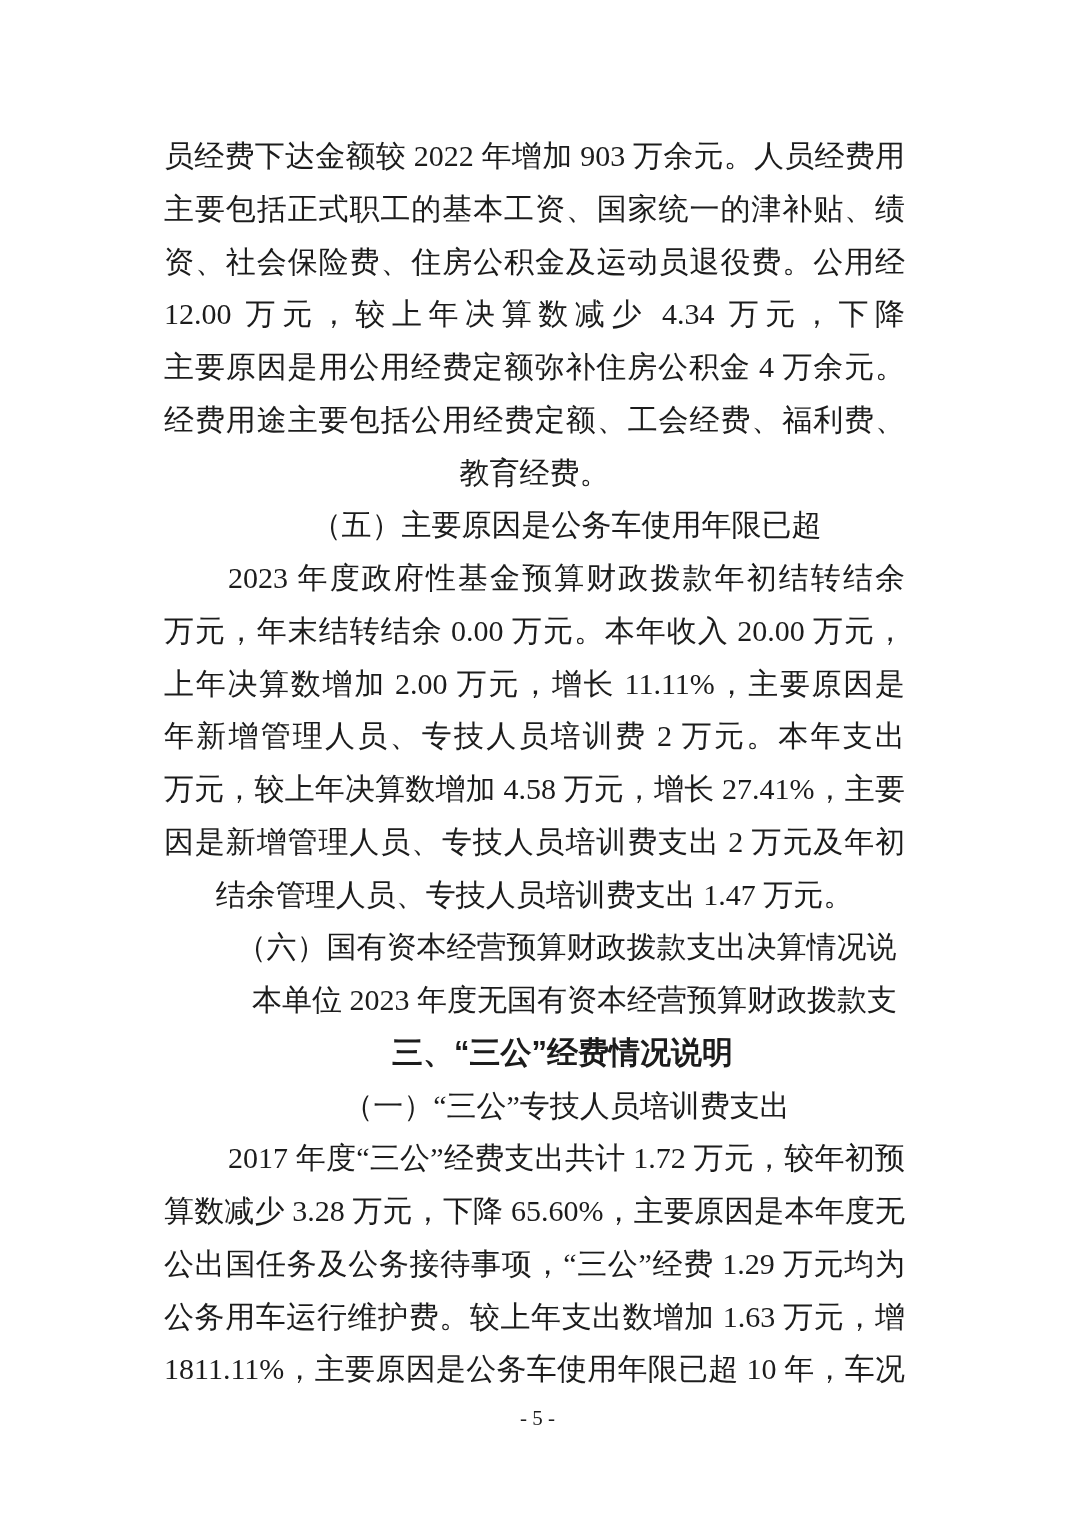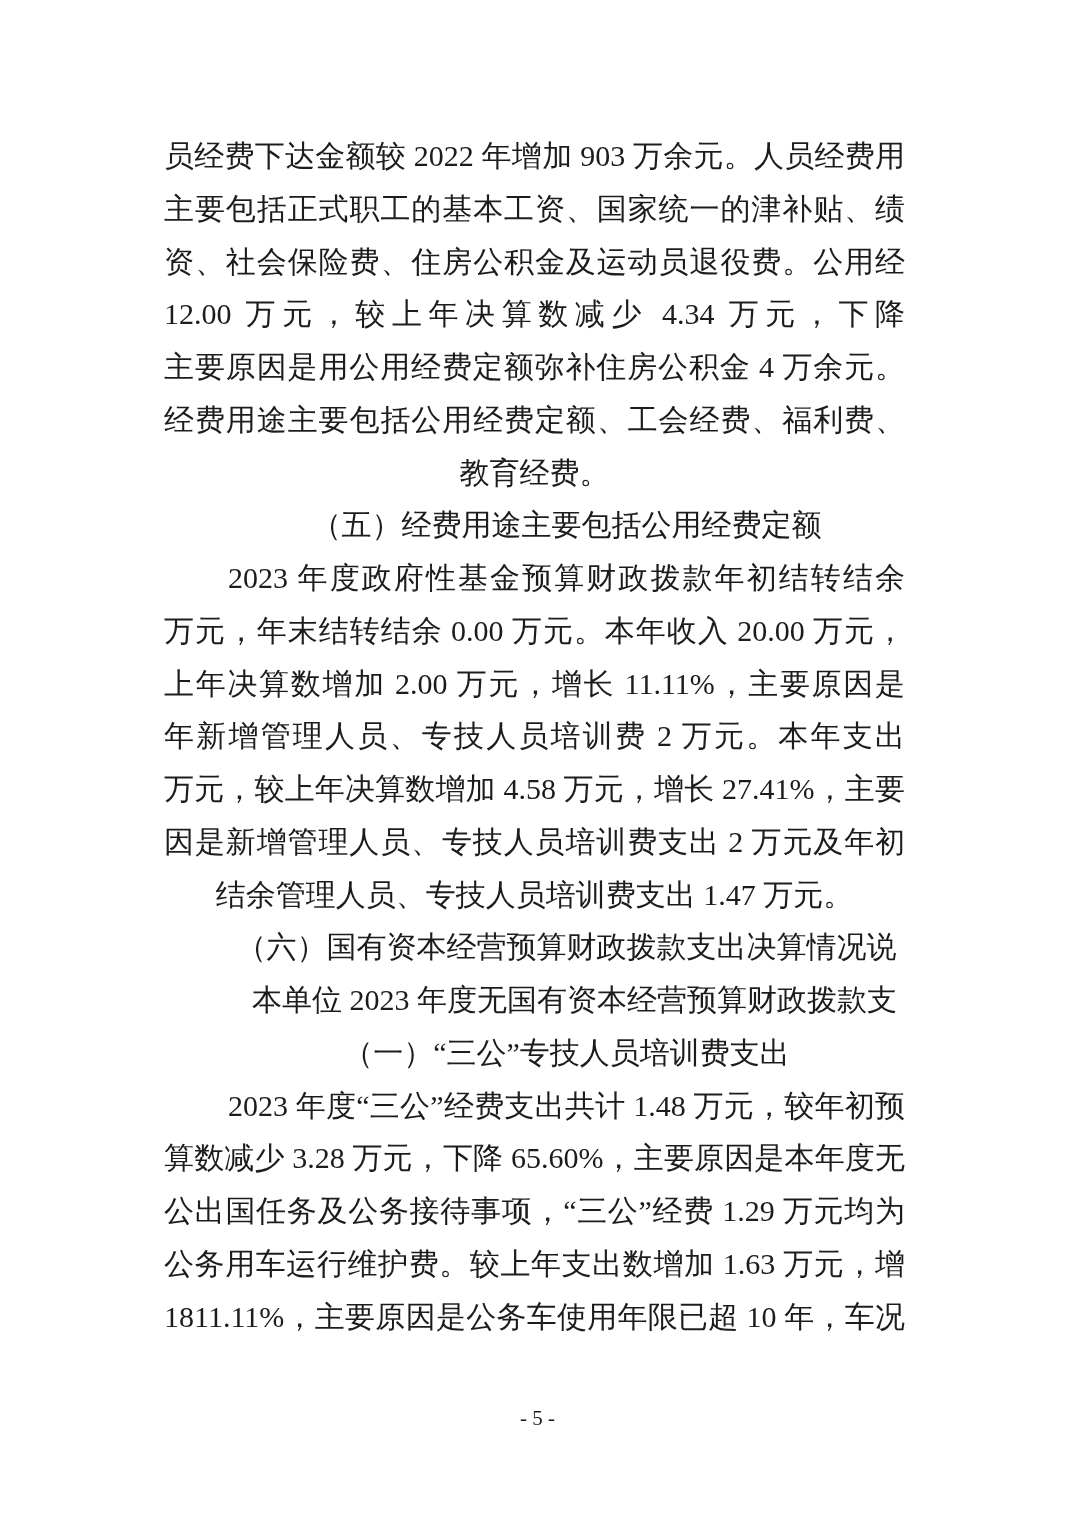--- a/index.html
+++ b/index.html
@@ -63,32 +63,33 @@
 
 <div class="page">
   <div class="content">
     <div class="line j">员经费下达金额较 2022 年增加 903 万余元。人员经费用途</div>
     <div class="line j">主要包括正式职工的基本工资、国家统一的津补贴、绩效工</div>
     <div class="line j">资、社会保险费、住房公积金及运动员退役费。公用经费</div>
     <div class="line j">12.00 万元，较上年决算数减少 4.34 万元，下降 26.56%，</div>
     <div class="line j">主要原因是用公用经费定额弥补住房公积金 4 万余元。公用</div>
     <div class="line j">经费用途主要包括公用经费定额、工会经费、福利费、职工</div>
     <div class="line">教育经费。</div>
-    <div class="line in">（五）经费用途主要包括公用经费定额</div>
+    <div class="line in">（五）主要原因是公务车使用年限已超</div>
     <div class="line j in">2023 年度政府性基金预算财政拨款年初结转结余 1.29</div>
     <div class="line j">万元，年末结转结余 0.00 万元。本年收入 20.00 万元，较</div>
     <div class="line j">上年决算数增加 2.00 万元，增长 11.11%，主要原因是 2023</div>
     <div class="line j">年新增管理人员、专技人员培训费 2 万元。本年支出 21.29</div>
     <div class="line j">万元，较上年决算数增加 4.58 万元，增长 27.41%，主要原</div>
     <div class="line j">因是新增管理人员、专技人员培训费支出 2 万元及年初结转</div>
     <div class="line">结余管理人员、专技人员培训费支出 1.47 万元。</div>
     <div class="line in">（六）国有资本经营预算财政拨款支出决算情况说明</div>
     <div class="line in2">本单位 2023 年度无国有资本经营预算财政拨款支出。</div>
+    <div class="line h3">三、“三公”经费情况说明</div>
     <div class="line in">（一）“三公”专技人员培训费支出</div>
-    <div class="line j in">2023 年度“三公”经费支出共计 1.48 万元，较年初预</div>
+    <div class="line j in">2017 年度“三公”经费支出共计 1.72 万元，较年初预</div>
     <div class="line j">算数减少 3.28 万元，下降 65.60%，主要原因是本年度无因</div>
     <div class="line j">公出国任务及公务接待事项，“三公”经费 1.29 万元均为</div>
     <div class="line j">公务用车运行维护费。较上年支出数增加 1.63 万元，增长</div>
     <div class="line j">1811.11%，主要原因是公务车使用年限已超 10 年，车况差、</div>
   </div>
 
   <div class="footer">
     <span>- 5 -</span>
   </div>
 </div>

